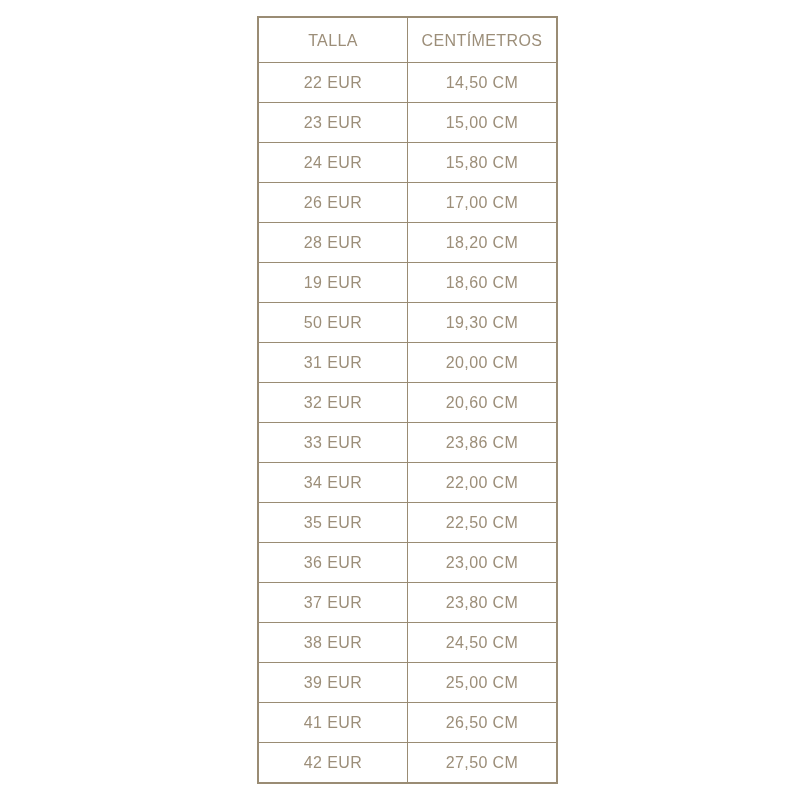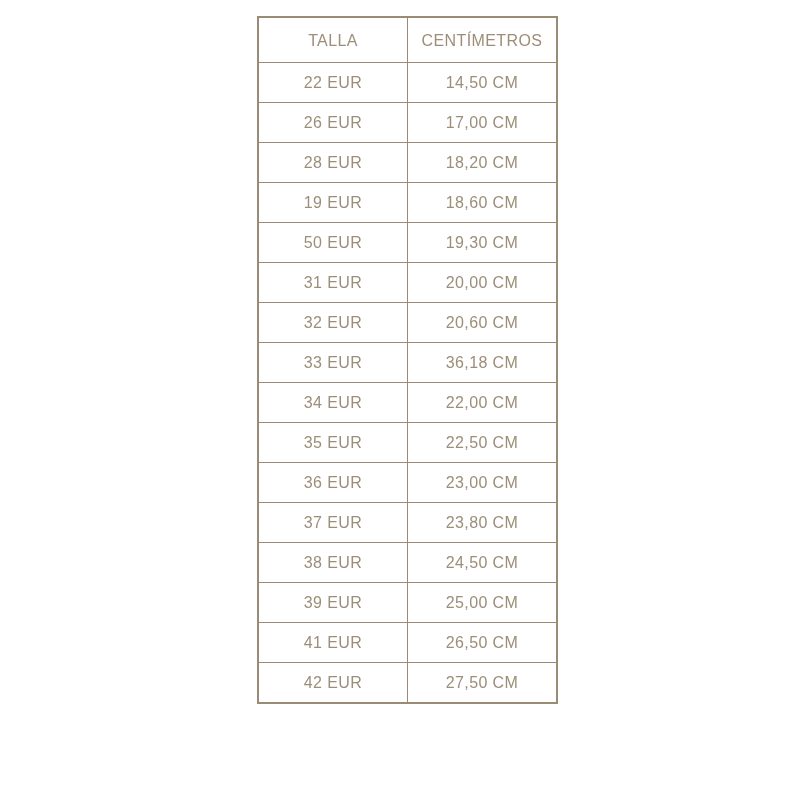--- a/index.html
+++ b/index.html
@@ -53,20 +53,28 @@
         <th>TALLA</th>
         <th>CENTÍMETROS</th>
       </tr>
     </thead>
     <tbody>
         <tr>
           <td>22 EUR</td>
           <td>14,50 CM</td>
         </tr>
         <tr>
+          <td>23 EUR</td>
+          <td>15,00 CM</td>
+        </tr>
+        <tr>
+          <td>24 EUR</td>
+          <td>15,80 CM</td>
+        </tr>
+        <tr>
           <td>26 EUR</td>
           <td>17,00 CM</td>
         </tr>
         <tr>
           <td>28 EUR</td>
           <td>18,20 CM</td>
         </tr>
         <tr>
           <td>19 EUR</td>
           <td>18,60 CM</td>
@@ -78,21 +86,21 @@
         <tr>
           <td>31 EUR</td>
           <td>20,00 CM</td>
         </tr>
         <tr>
           <td>32 EUR</td>
           <td>20,60 CM</td>
         </tr>
         <tr>
           <td>33 EUR</td>
-          <td>36,18 CM</td>
+          <td>23,86 CM</td>
         </tr>
         <tr>
           <td>34 EUR</td>
           <td>22,00 CM</td>
         </tr>
         <tr>
           <td>35 EUR</td>
           <td>22,50 CM</td>
         </tr>
         <tr>

